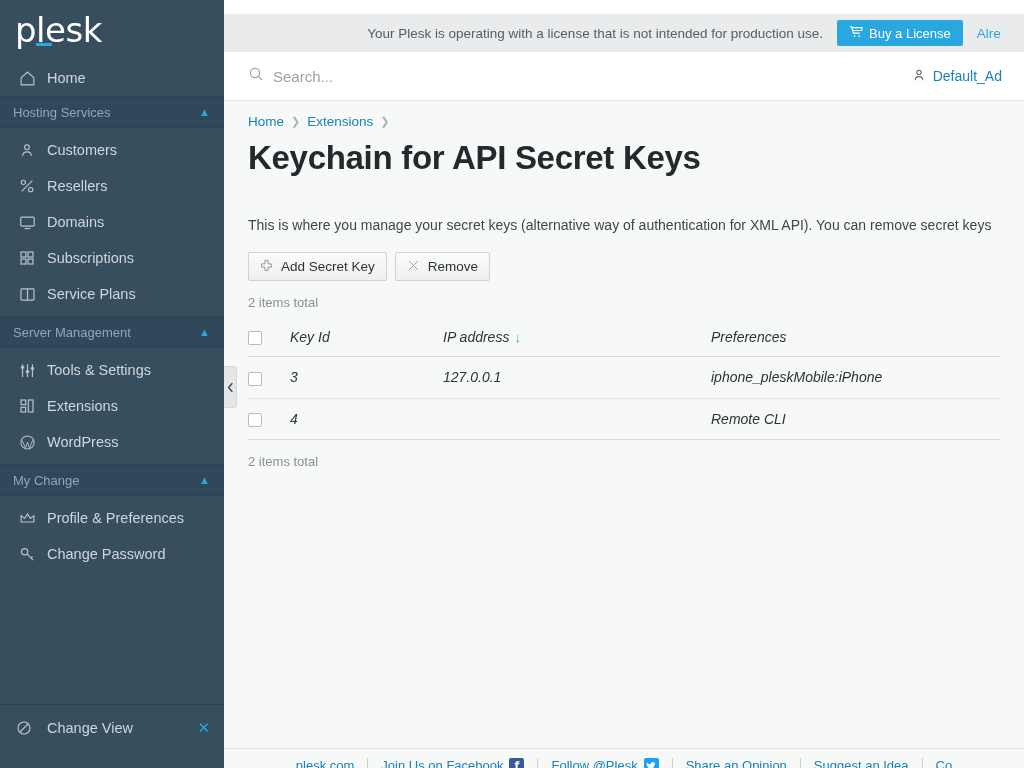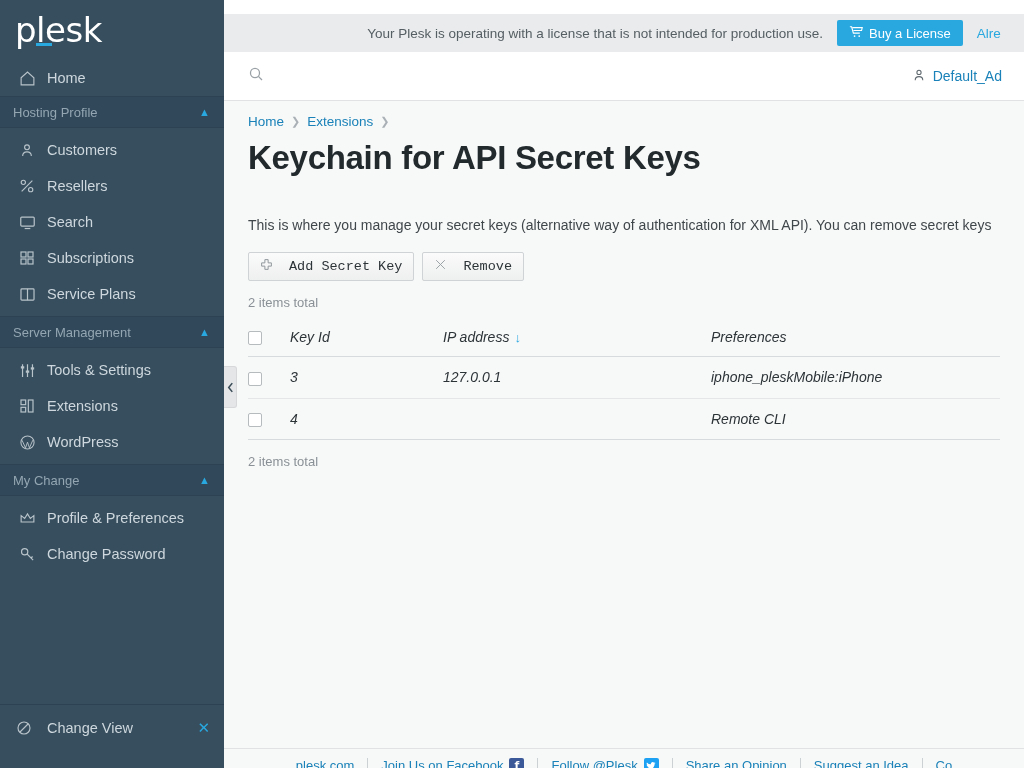--- a/index.html
+++ b/index.html
@@ -110,22 +110,22 @@
   #page-title { font-size: 33px; color: #222a2e; font-weight: 700; margin-top: 10px;
                 letter-spacing: -0.3px; white-space: nowrap; }
 
   #page-desc { font-size: 14px; color: #40474b; margin-top: 40px; white-space: nowrap; }
 
   #toolbar { display: flex; gap: 8px; margin-top: 19px; }
   .tbtn {
     height: 29px; padding: 0 11px;
     background: linear-gradient(#fbfbfb, #eeefef);
     border: 1px solid #cfd3d5; border-radius: 2px;
-    font-size: 13.5px; color: #2d3438; font-family: Liberation Mono, monospace;
-    display: inline-flex; align-items: center; gap: 16px; cursor: pointer; white-space: nowrap;
+    font-size: 13.5px; color: #2d3438; font-family: Liberation Sans, sans-serif;
+    display: inline-flex; align-items: center; gap: 8px; cursor: pointer; white-space: nowrap;
   }
 
   .items-total { font-size: 13px; color: #8a9196; margin-top: 14px; }
 
   
   #ktable { width: 100%; border-collapse: collapse; margin-top: 10px; table-layout: fixed; font-style: italic; }
   #ktable th {
     text-align: left; font-weight: 400;
     font-size: 14px; color: #2d3438;
     padding: 9px 0 11px 0;
@@ -180,21 +180,21 @@
     <div class="nav-item">
       <span class="nic">
         <svg width="17" height="17" viewBox="0 0 24 24" fill="none" stroke="#b9c3ca" stroke-width="1.6">
           <path d="M3 11 L12 3 L21 11 V21 H3 Z"></path>
         </svg>
       </span>
       <span>Home</span>
     </div>
 
     <div class="nav-section">
-      <span>Hosting Profile</span>
+      <span>Hosting Services</span>
       <span class="chev">▲</span>
     </div>
     <div class="group">
       <div class="nav-item">
         <span class="nic">
           <svg width="16" height="16" viewBox="0 0 24 24" fill="none" stroke="#b9c3ca" stroke-width="1.7">
             <circle cx="12" cy="8" r="3.6"></circle>
               <path d="M5.5 21c0-4 3-6.2 6.5-6.2s6.5 2.2 6.5 6.2"></path>
           </svg>
         </span>
@@ -210,21 +210,21 @@
         </span>
         <span>Resellers</span>
       </div>
       <div class="nav-item">
         <span class="nic">
           <svg width="17" height="17" viewBox="0 0 24 24" fill="none" stroke="#b9c3ca" stroke-width="1.7">
             <rect x="2.5" y="4.5" width="19" height="12.5" rx="1.3"></rect>
               <path d="M8 20.5h8"></path>
           </svg>
         </span>
-        <span>Search</span>
+        <span>Domains</span>
       </div>
       <div class="nav-item">
         <span class="nic">
           <svg width="16" height="16" viewBox="0 0 24 24" fill="none" stroke="#b9c3ca" stroke-width="1.8">
             <rect x="3" y="3" width="7.5" height="7.5"></rect>
               <rect x="13.5" y="3" width="7.5" height="7.5"></rect>
             <rect x="3" y="13.5" width="7.5" height="7.5"></rect>
               <rect x="13.5" y="13.5" width="7.5" height="7.5"></rect>
           </svg>
         </span>
@@ -340,20 +340,21 @@
     </div>
 
     <div id="search-row">
       <div id="search-box">
         <span>
           <svg width="16" height="16" viewBox="0 0 24 24" fill="none" stroke="#9aa1a6" stroke-width="1.9">
             <circle cx="10.5" cy="10.5" r="6.8"></circle>
               <path d="M15.6 15.6 L21 21"></path>
           </svg>
         </span>
+        <input id="search-input" type="text" placeholder="Search..." style="">
       </div>
       <div id="user-area">
         <span>
           <svg width="14" height="14" viewBox="0 0 24 24" fill="none" stroke="#5d676d" stroke-width="1.8">
             <circle cx="12" cy="7.5" r="3.6"></circle>
               <path d="M5.5 21c0-4 3-6.2 6.5-6.2s6.5 2.2 6.5 6.2"></path>
           </svg>
         </span>
         <span>Default_Ad</span>
       </div>

